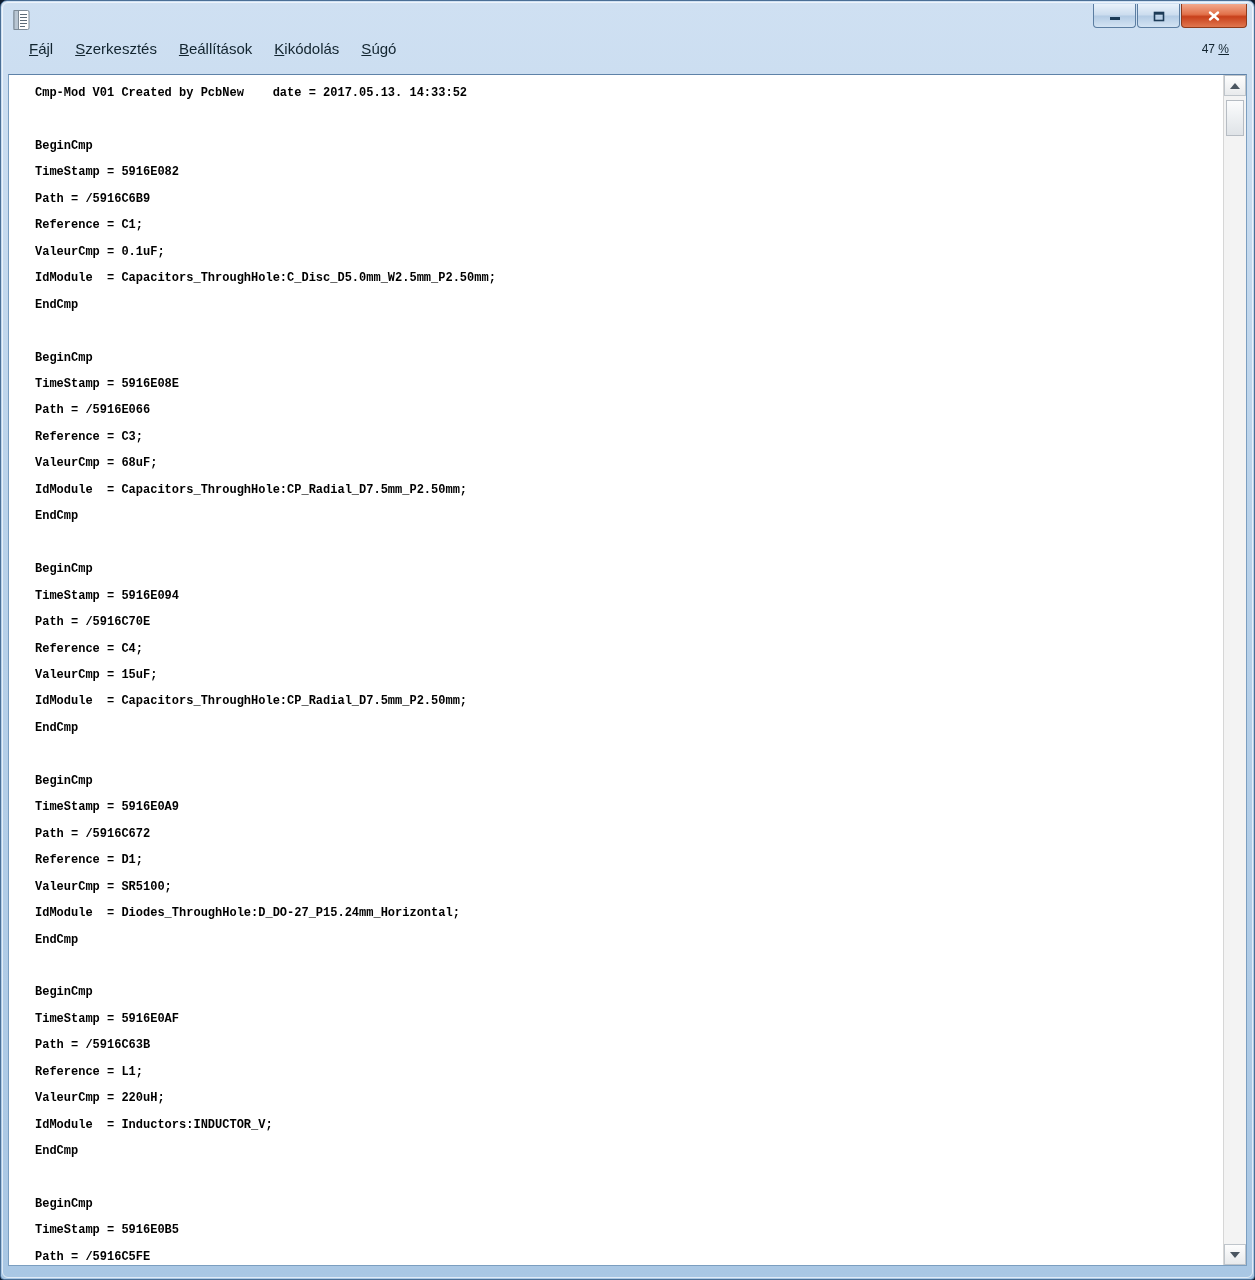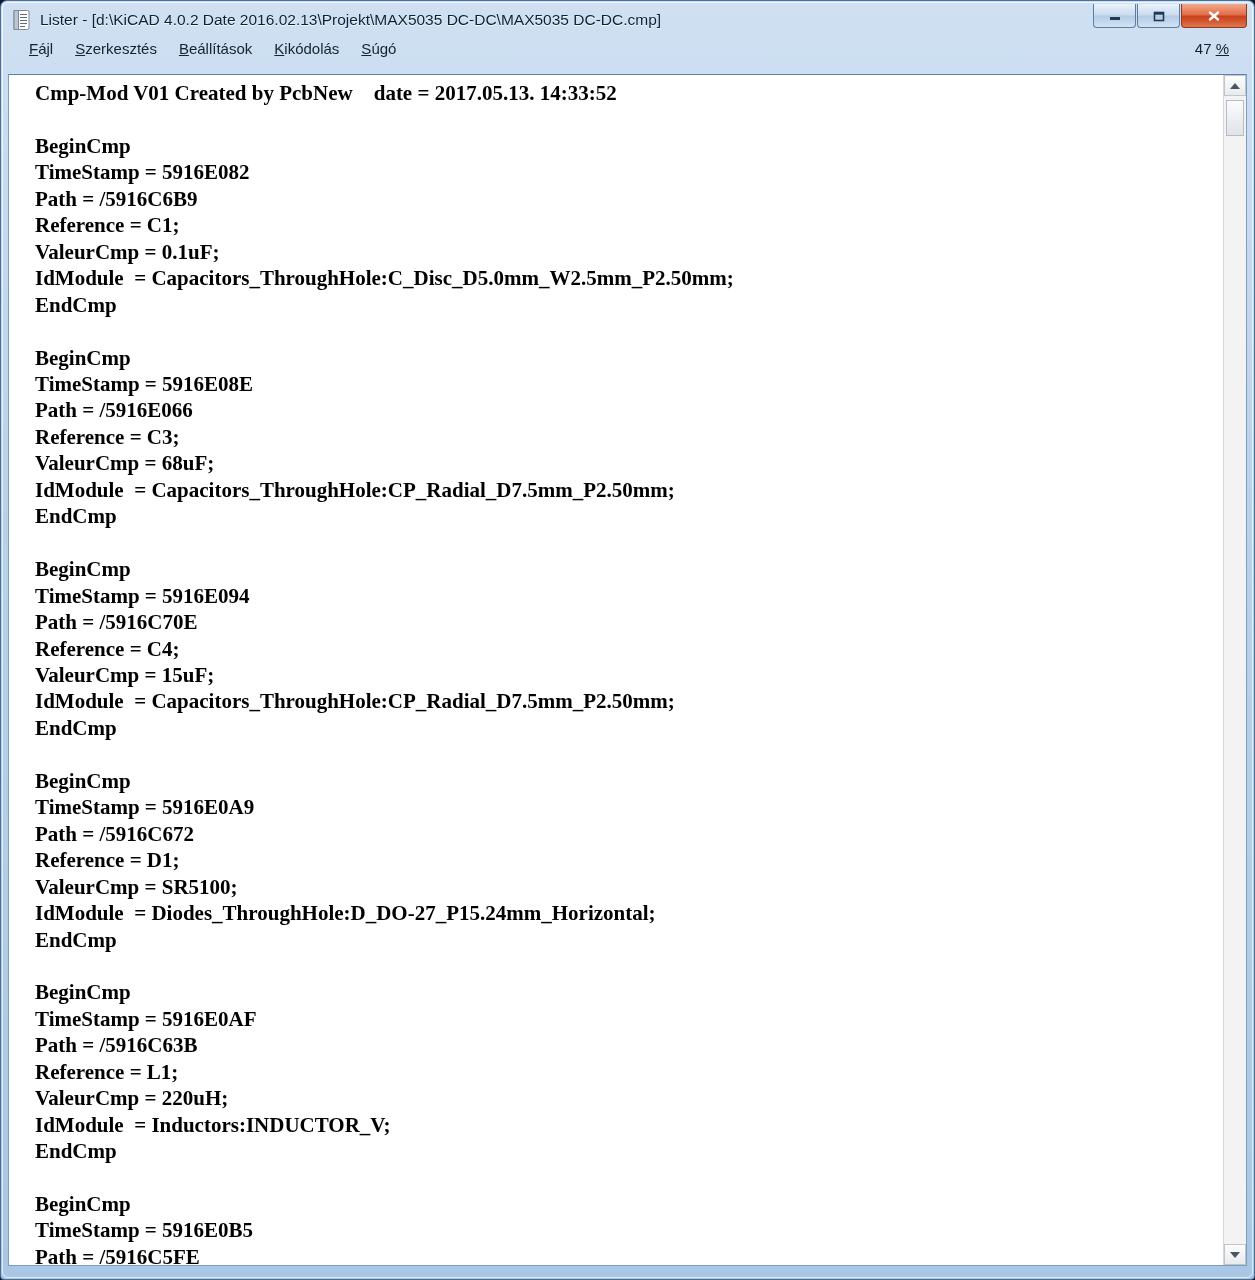--- a/index.html
+++ b/index.html
@@ -96,21 +96,21 @@
     color: #12242f;
   }
   .menu-item {
     padding: 3px 11px 4px 11px;
     white-space: nowrap;
   }
   .menu-item u { text-decoration: underline; }
   .zoom-indicator {
     margin-left: auto;
     padding-right: 12px;
-    font-size: 15px;
+    font-size: 12px;
     white-space: nowrap;
   }
   .zoom-indicator u { text-decoration: underline; }
 
   
   .client {
     flex: 1 1 auto;
     position: relative;
     background: #ffffff;
     border: 1px solid #7b9ec0;
@@ -121,22 +121,22 @@
     box-sizing: border-box;
   }
   .textpane {
     flex: 1 1 auto;
     overflow: hidden;
     padding: 5px 0 0 26px;
     box-sizing: border-box;
   }
   pre.listing {
     margin: 0;
-    font-family: Liberation Serif, serif;
-    font-size: 21px;
+    font-family: Liberation Mono, monospace;
+    font-size: 12px;
     line-height: 26.45px;
     color: #000000;
     font-weight: bold;
     letter-spacing: 0px;
     white-space: pre;
   }
 
   
   .vscroll {
     flex: 0 0 auto;
@@ -197,21 +197,20 @@
         <rect x="3" y="1.5" width="4.5" height="19" fill="#b9c6d3" stroke="#7d8a96" stroke-width="1"></rect>
         <g stroke="#5d6b78" stroke-width="1">
           <line x1="9" y1="5.5" x2="16" y2="5.5"></line>
           <line x1="9" y1="8.5" x2="16" y2="8.5"></line>
           <line x1="9" y1="11.5" x2="16" y2="11.5"></line>
           <line x1="9" y1="14.5" x2="16" y2="14.5"></line>
           <line x1="9" y1="17.5" x2="14" y2="17.5"></line>
         </g>
       </svg>
     </span>
-    <span class="title-text">Lister - [d:\KiCAD 4.0.2 Date 2016.02.13\Projekt\MAX5035 DC-DC\MAX5035 DC-DC.cmp]</span>
 
     <div class="win-buttons">
       <div class="win-btn first">
         <svg width="14" height="12" viewBox="0 0 14 12">
             <rect x="2" y="7" width="10" height="3" fill="#1c3b57"></rect>
           </svg>
       </div>
       <div class="win-btn">
         <svg width="14" height="12" viewBox="0 0 14 12">
           <rect x="2.5" y="2.5" width="9" height="8" fill="none" stroke="#1c3b57" stroke-width="1.6"></rect>

